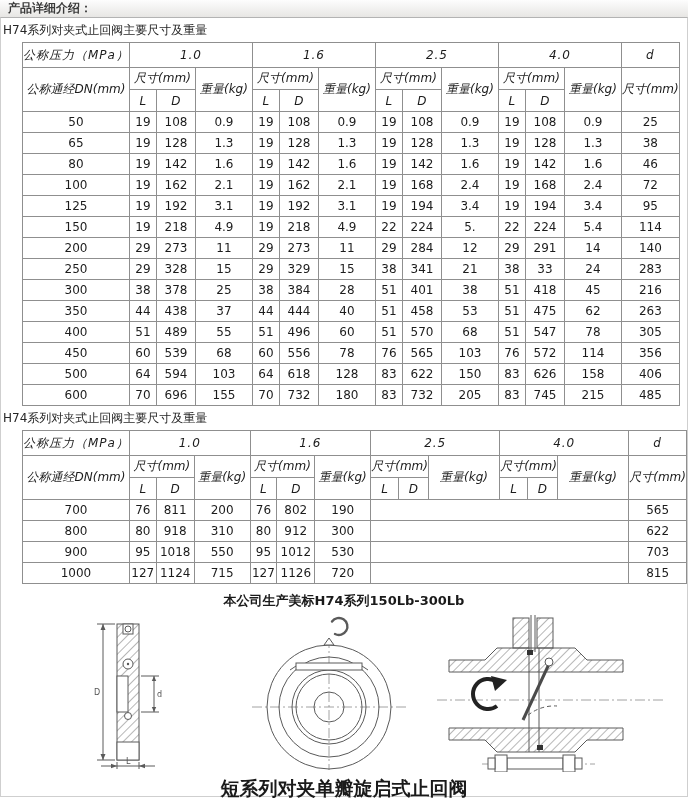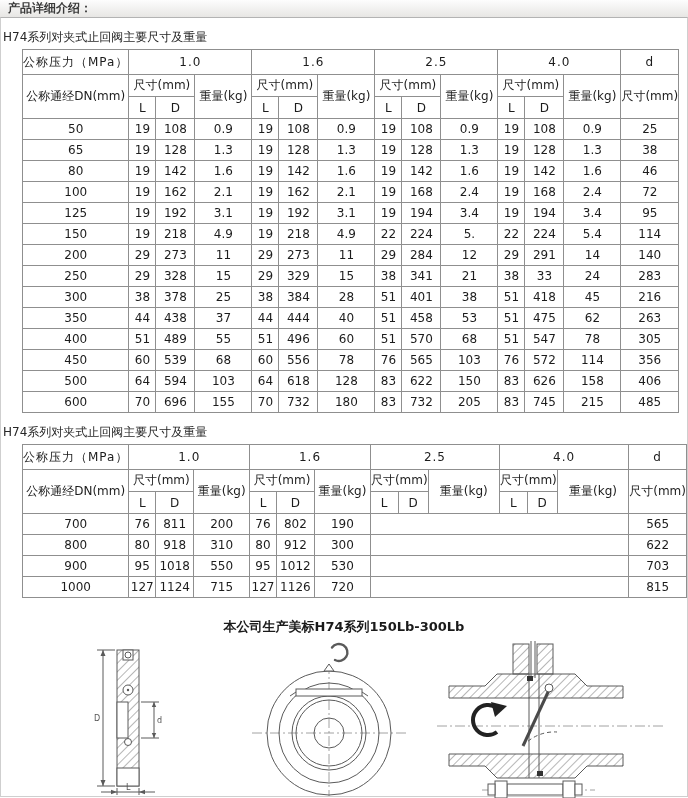--- a/index.html
+++ b/index.html
@@ -3,29 +3,29 @@
 <meta charset="utf-8">
 <style>
   * { margin:0; padding:0; box-sizing:border-box; }
   html,body { width:688px; height:798px; overflow:hidden; background:#fff;
     font-family:"DejaVu Sans","Liberation Sans",sans-serif; color:#222; }
   .titlebar { height:17px; line-height:16px; padding-left:8px;
     font-size:12px; font-weight:bold; color:#3a3a3a;
     background:linear-gradient(#fdfdfd,#e7e6e4); }
   .content { border:1px solid #cfcfcf; border-top:1px solid #b3b3b3;
     height:780px; background:#fff; }
-  .tbl-caption { font-size:12px; color:#262626; padding:11px 0 3px 2px; }
+  .tbl-caption { font-size:12px; color:#262626; padding:4px 0 3px 2px; }
   table.spec { border-collapse:collapse; table-layout:fixed; margin-left:21px;
     font-size:12px; }
   table.spec td { border:1px solid #8f8f8f; text-align:center; padding:0;
     height:21px; color:#1c1c1c; overflow:hidden; white-space:nowrap; }
-  table.spec thead td { height:22px; }
+  table.spec thead td { height:22px;font-style:italic; }
   table.spec tr.pressure-row td { height:25px; letter-spacing:1px; }
   .figures-heading { text-align:center; font-weight:bold; font-size:13px;
-    margin-top:20px; color:#1a1a1a; }
+    margin-top:8px; color:#1a1a1a; }
   .figures-row { display:flex; align-items:flex-start; padding-left:56px;
     margin-top:2px; height:162px; }
   .figure { flex:0 0 auto; }
   .figures-caption { text-align:center; font-weight:bold; font-size:19px;
     color:#1a1a1a; margin-top:2px; }
   svg { display:block; }
 </style>
 </head>
 <body>
 

